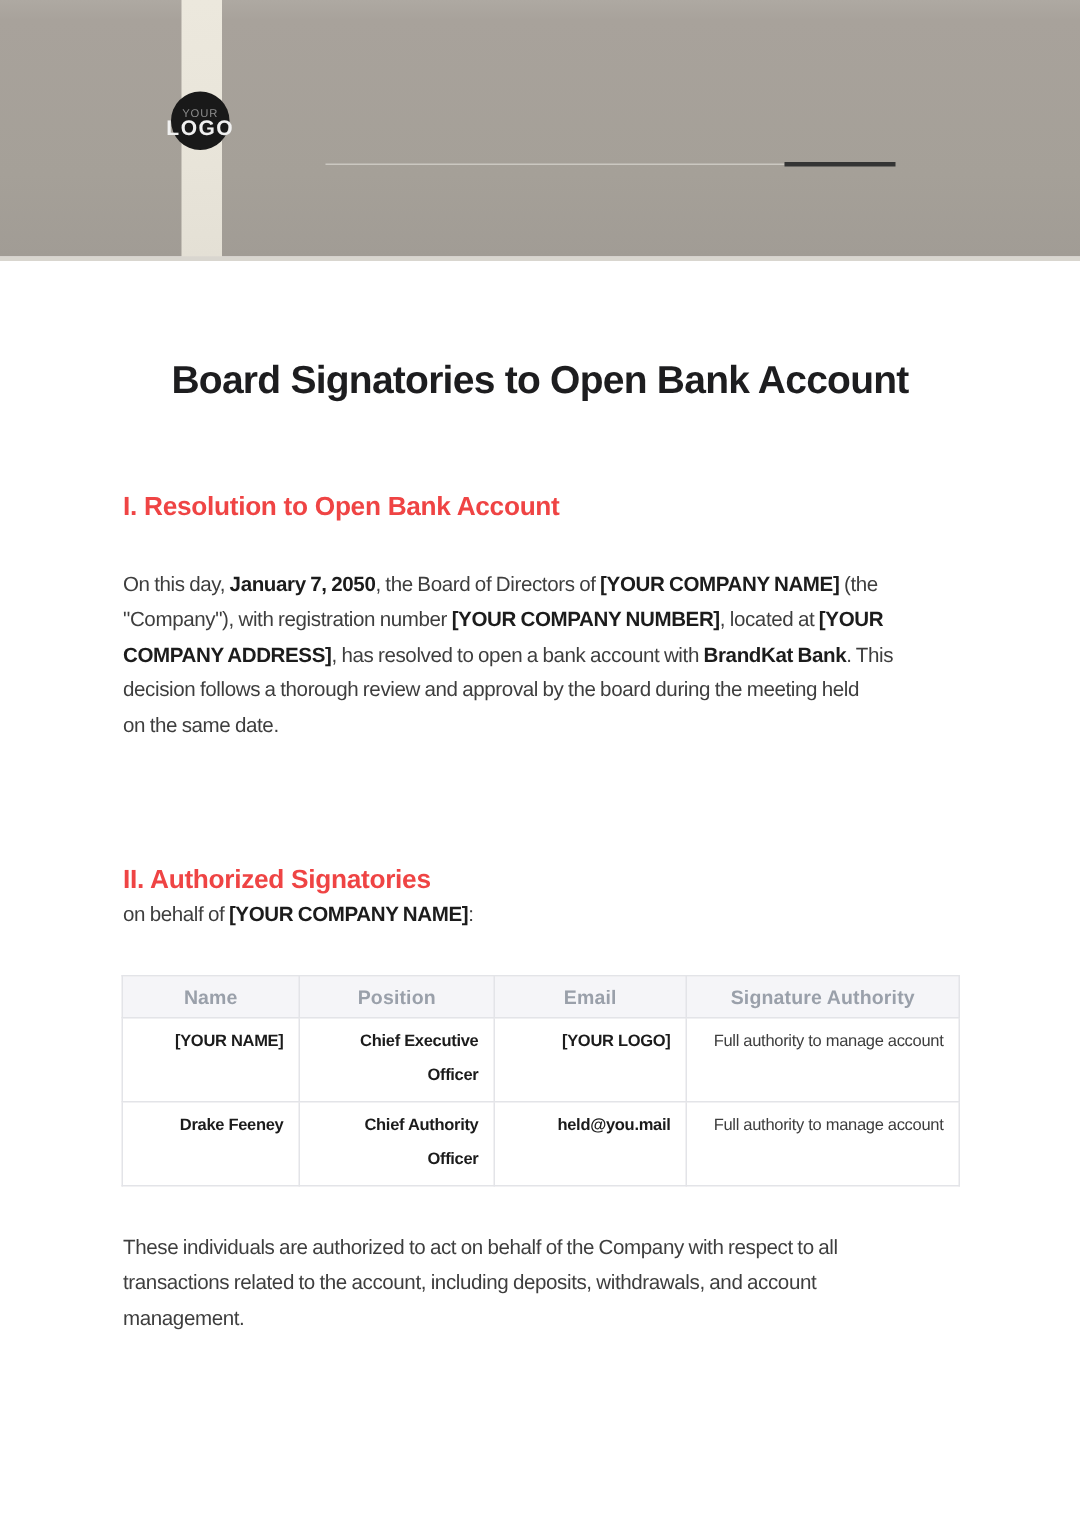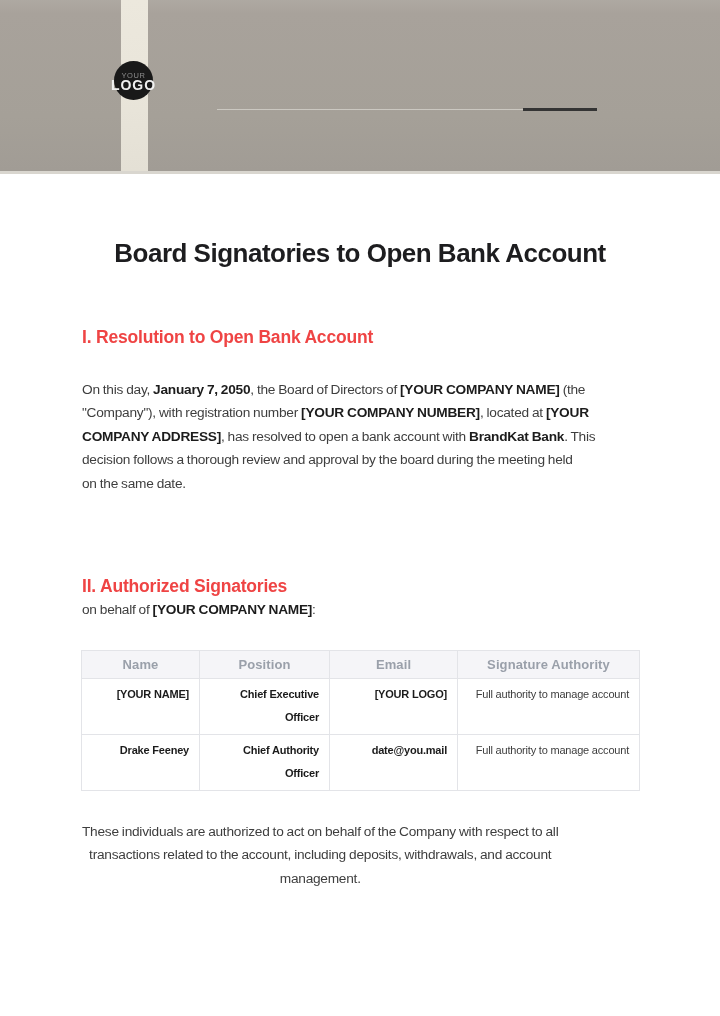--- a/index.html
+++ b/index.html
@@ -60,21 +60,21 @@
   .h-one { top:326px; }
   .h-two { top:536px;margin-top:39px; }
 
   .para {
     position:absolute; left:82px; white-space:nowrap;
     font-size:13.7px; line-height:23.4px; color:#3e3e3e;
     letter-spacing:-0.25px; word-spacing:-0.5px;
   }
   .p1 { top:366px;margin-top:12px; }
   .p2 { top:575px; }
-  .p3 { top:820px;text-align:center; }
+  .p3 { top:820px; }
   .para .b { font-weight:700; color:#1c1c1c; }
 
   
   .sig-table {
     position:absolute; left:81px; top:650px; width:558px;
     border-collapse:collapse; table-layout:fixed;
   }
   .sig-table th {
     background:#f5f5f8; color:#9aa0aa;
     font-size:13px; font-weight:600; letter-spacing:0.1px;
@@ -130,19 +130,19 @@
   <tbody>
       <tr>
         <td>[YOUR NAME]</td>
         <td>Chief Executive Officer</td>
         <td>[YOUR LOGO]</td>
         <td>Full authority to manage account</td>
       </tr>
       <tr>
         <td>Drake Feeney</td>
         <td>Chief Authority Officer</td>
-        <td>date@you.mail</td>
+        <td>held@you.mail</td>
         <td>Full authority to manage account</td>
       </tr>
     </tbody>
 </table>
 
 <p class="para p3"><span>These individuals are authorized to act on behalf of the Company with respect to all</span><br><span>transactions related to the account, including deposits, withdrawals, and account</span><br><span>management.</span></p>
 
 </body></html>

